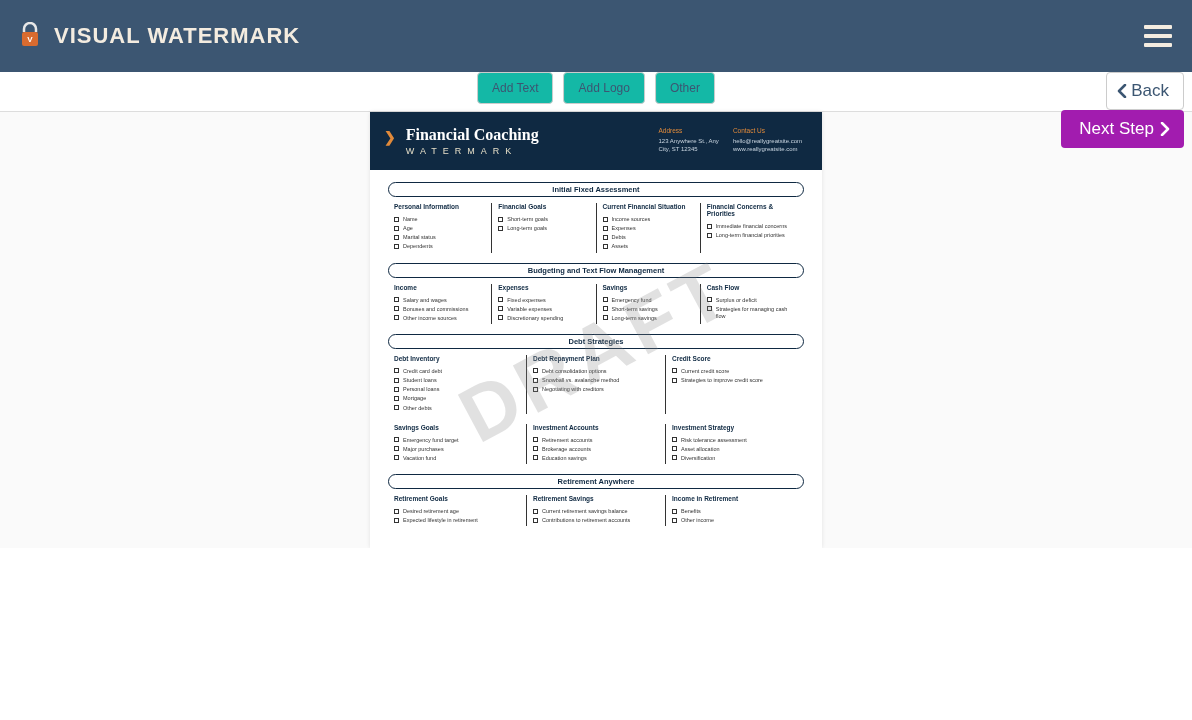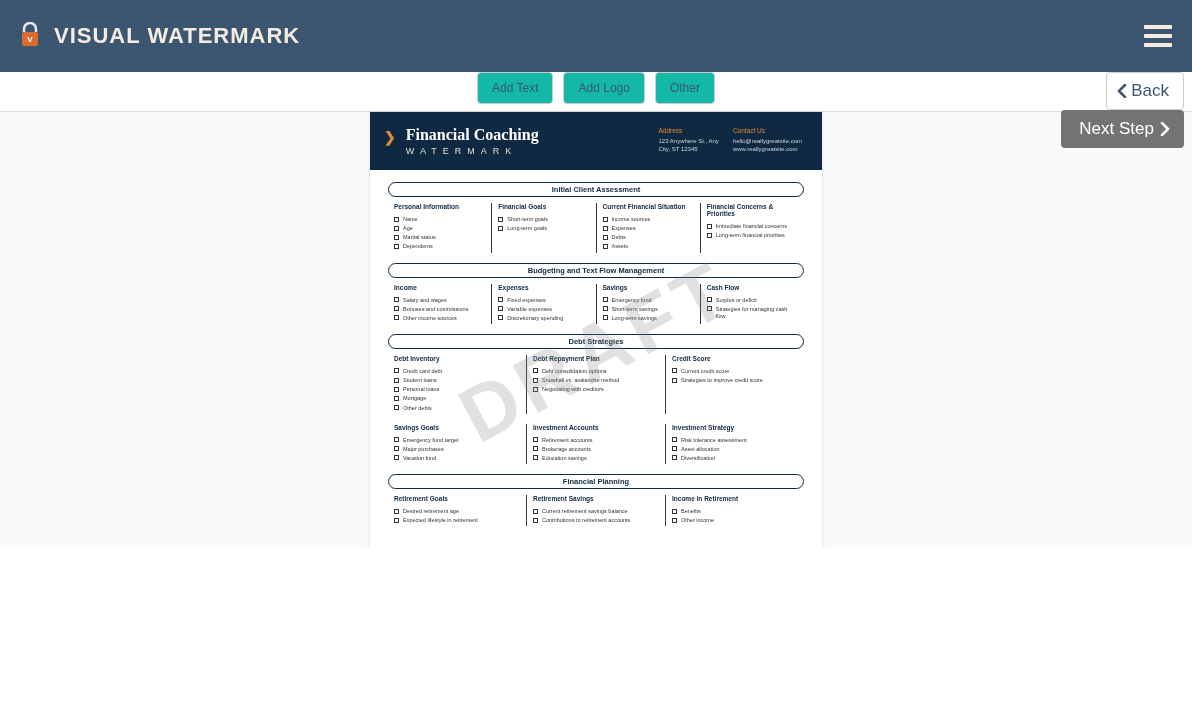--- a/index.html
+++ b/index.html
@@ -82,21 +82,21 @@
       padding: 8px 14px;
       font-size: 12px;
       color: #3c5672;
       cursor: pointer;
     }
     .next-btn {
       margin-left: auto;
       display: flex;
       align-items: center;
       gap: 6px;
-      background: #737373;
+      background: #a21caf;
       color: #fff;
       border: none;
       border-radius: 4px;
       padding: 9px 14px 9px 18px;
       font-size: 17px;
       font-weight: 500;
       cursor: pointer;
     }
     .next-btn svg { width: 10px; height: 14px; }
 
@@ -279,21 +279,21 @@
           <span class="contact-line">hello@reallygreatsite.com</span>
           <span class="contact-line">www.reallygreatsite.com</span>
         </div>
       </div>
     </div>
 
     <div class="doc-body">
       <div class="watermark">DRAFT</div>
       <div id="sections-mount">
           <div class="section">
-            <div class="section-title">Initial Client Assessment</div>
+            <div class="section-title">Initial Fixed Assessment</div>
             <div class="cols">
               <div class="col">
                 <div class="col-head">Personal Information</div>
                 <div class="check-item">
                   <span class="check-box"></span>
                   <span>Name</span>
                 </div>
                 <div class="check-item">
                   <span class="check-box"></span>
                   <span>Age</span>
@@ -508,21 +508,21 @@
                   <span>Asset allocation</span>
                 </div>
                 <div class="check-item">
                   <span class="check-box"></span>
                   <span>Diversification</span>
                 </div>
               </div>
             </div>
           </div>
           <div class="section">
-            <div class="section-title">Financial Planning</div>
+            <div class="section-title">Retirement Anywhere</div>
             <div class="cols cols3">
               <div class="col">
                 <div class="col-head">Retirement Goals</div>
                 <div class="check-item">
                   <span class="check-box"></span>
                   <span>Desired retirement age</span>
                 </div>
                 <div class="check-item">
                   <span class="check-box"></span>
                   <span>Expected lifestyle in retirement</span>

